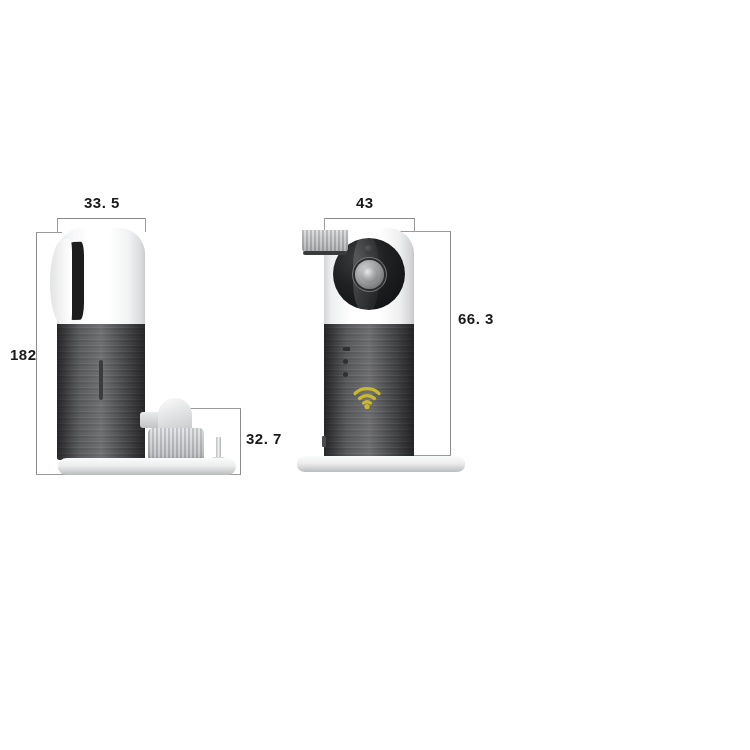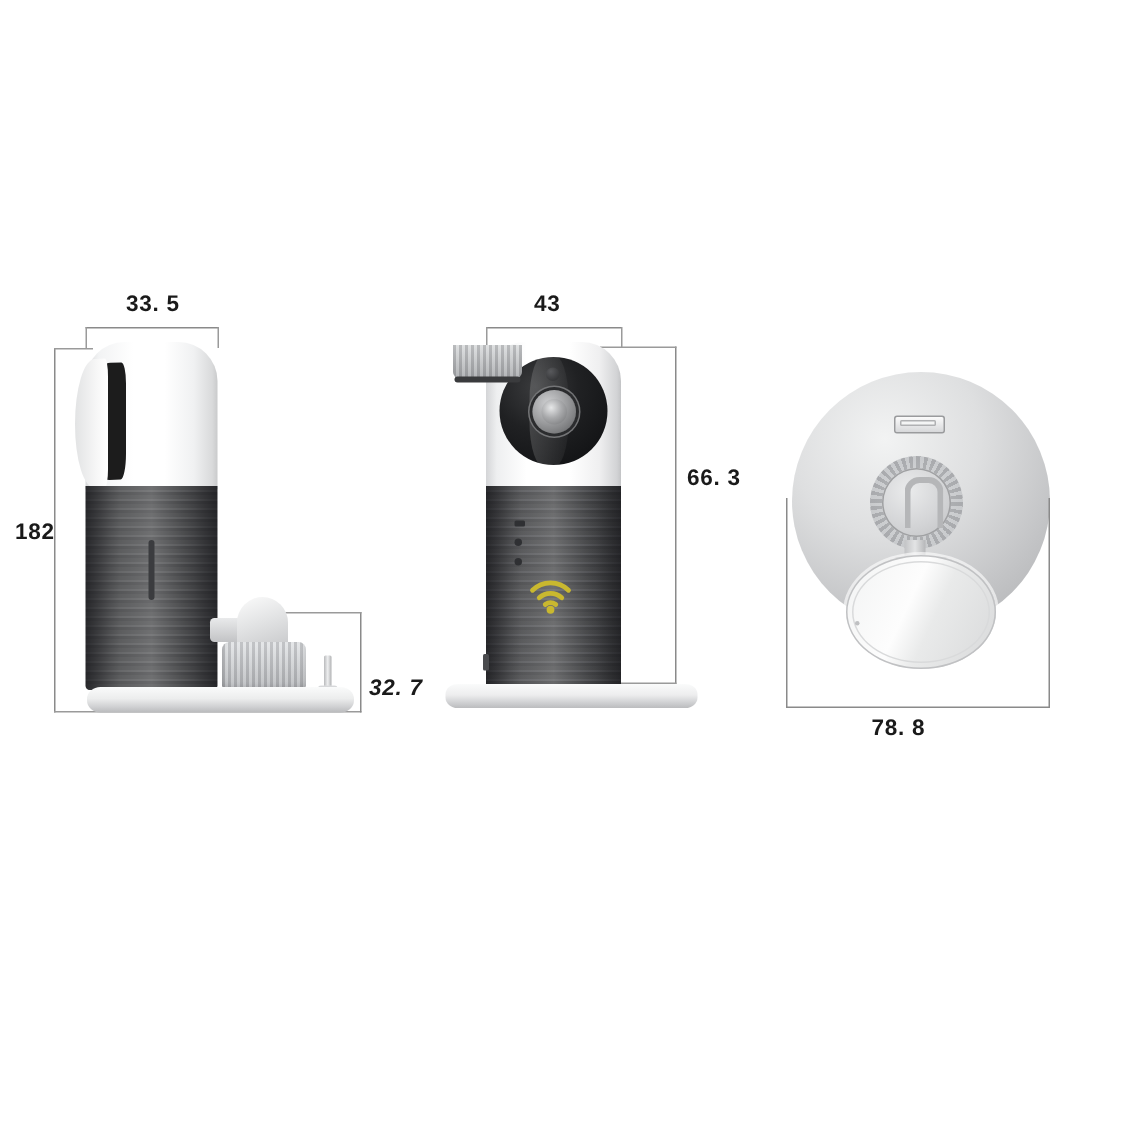--- a/index.html
+++ b/index.html
@@ -422,21 +422,21 @@
     <div class="dim-label" style="left:84px; top:194px;">33. 5</div>
     <div class="dline-h" style="left:57px; top:218px; width:89px;"></div>
     <div class="ext-v" style="left:57px; top:218px; height:14px;"></div>
     <div class="ext-v" style="left:145px; top:218px; height:14px;"></div>
 
     <div class="dim-label" style="left:10px; top:346px;">182</div>
     <div class="dline-v" style="left:36px; top:232px; height:243px;"></div>
     <div class="ext-h" style="left:36px; top:232px; width:26px;"></div>
     <div class="ext-h" style="left:36px; top:474px; width:205px;"></div>
 
-    <div class="dim-label" style="left:246px; top:450px;font-style:italic;">32. 7</div>
+    <div class="dim-label" style="left:246px; top:430px;">32. 7</div>
     <div class="dline-v" style="left:240px; top:408px; height:67px;"></div>
     <div class="ext-h" style="left:160px; top:408px; width:81px;"></div>
 
     <div class="side-body">
       <div class="side-top">
         <div class="side-lens-crescent"></div>
       </div>
       <div class="side-lower">
         <div class="side-slot"></div>
       </div>
@@ -495,33 +495,14 @@
           <path d="M11.5 17 A6 6 0 0 1 18.5 17" fill="none" stroke="#c9b82f" stroke-width="3.2" stroke-linecap="round"></path>
           <circle cx="15" cy="20.5" r="2.6" fill="#c9b82f"></circle>
         </svg>
       </div>
     </div>
 
     <div class="front-knob"></div>
     <div class="front-base"></div>
   </div>
 
-  <div class="view" id="view-bottom">
-
-    <div class="bot-disc">
-      <div class="bot-usb"></div>
-      <div class="bot-knurl">
-        <div class="bot-knurl-inner"></div>
-        <div class="bot-hook"></div>
-      </div>
-      <div class="bot-stem"></div>
-      <div class="bot-oval">
-        <div class="bot-oval-dot"></div>
-      </div>
-    </div>
-
-    <div class="dline-h" style="left:19px; top:471px; width:176px;"></div>
-    <div class="dline-v" style="left:19px; top:332px; height:140px;"></div>
-    <div class="dline-v" style="left:194px; top:332px; height:140px;"></div>
-    <div class="dim-label" style="left:76px; top:477px;">78. 8</div>
-  </div>
 
 </div>
 
 </body></html>

